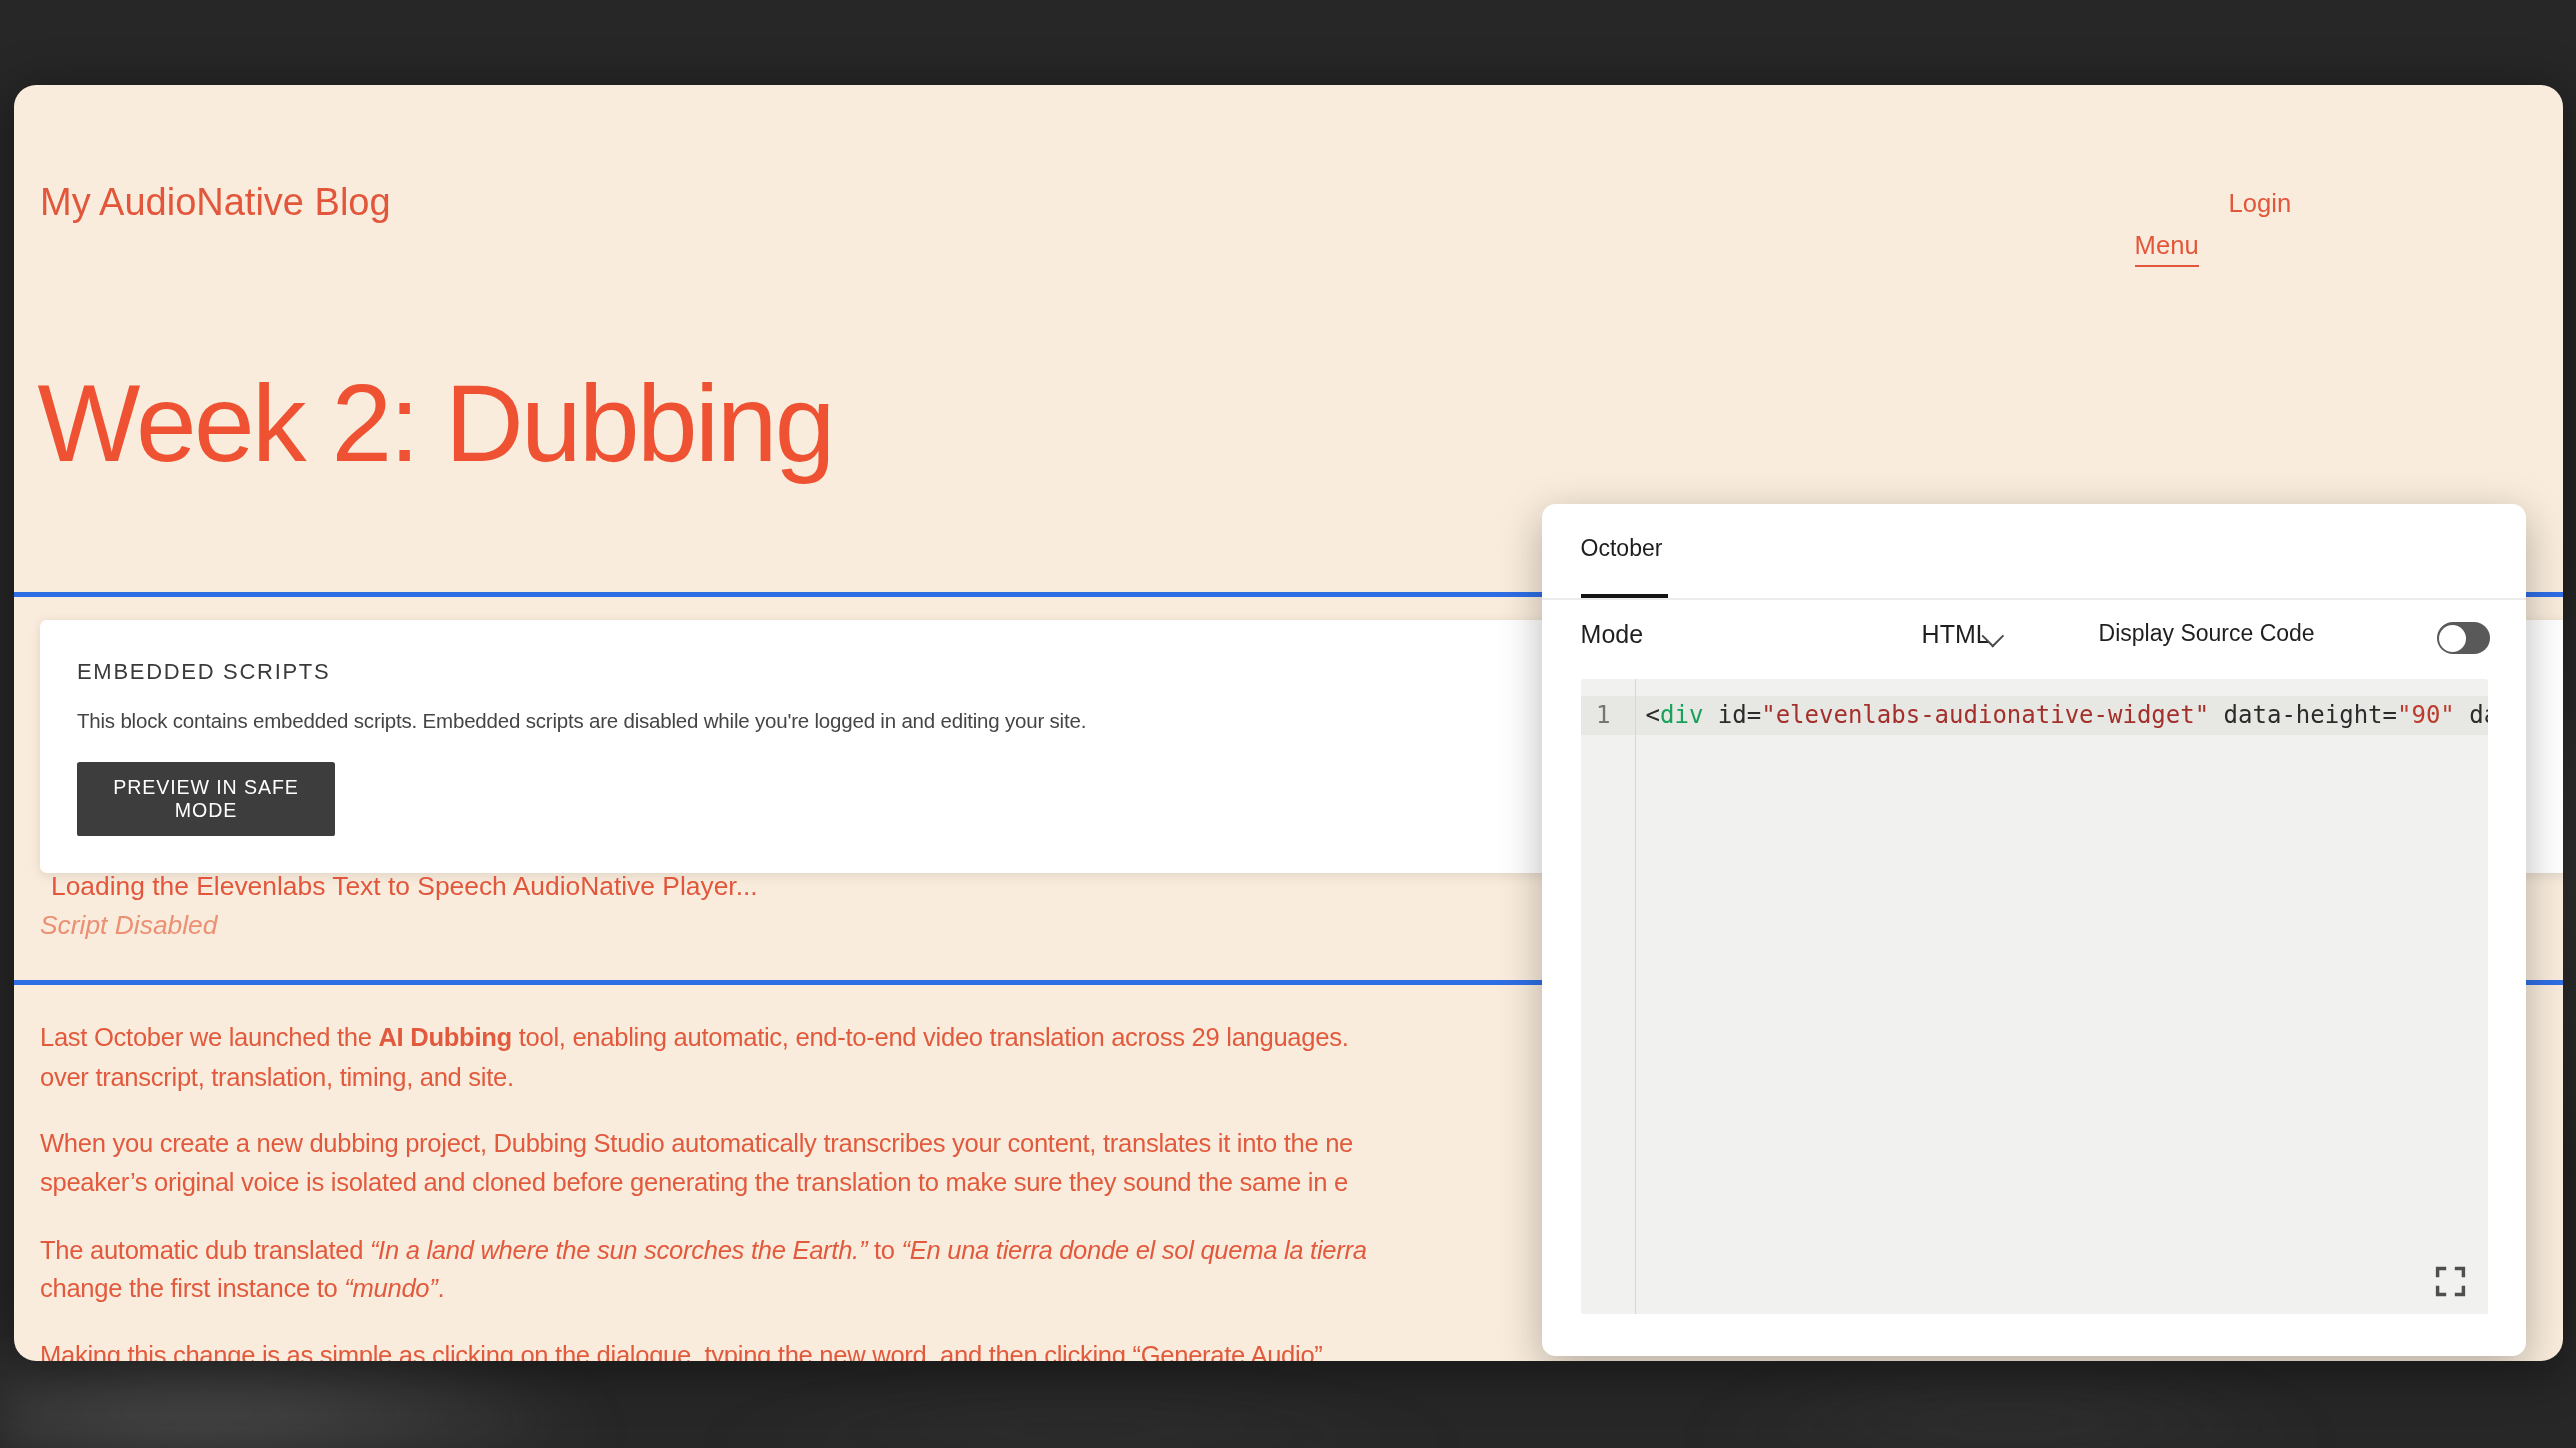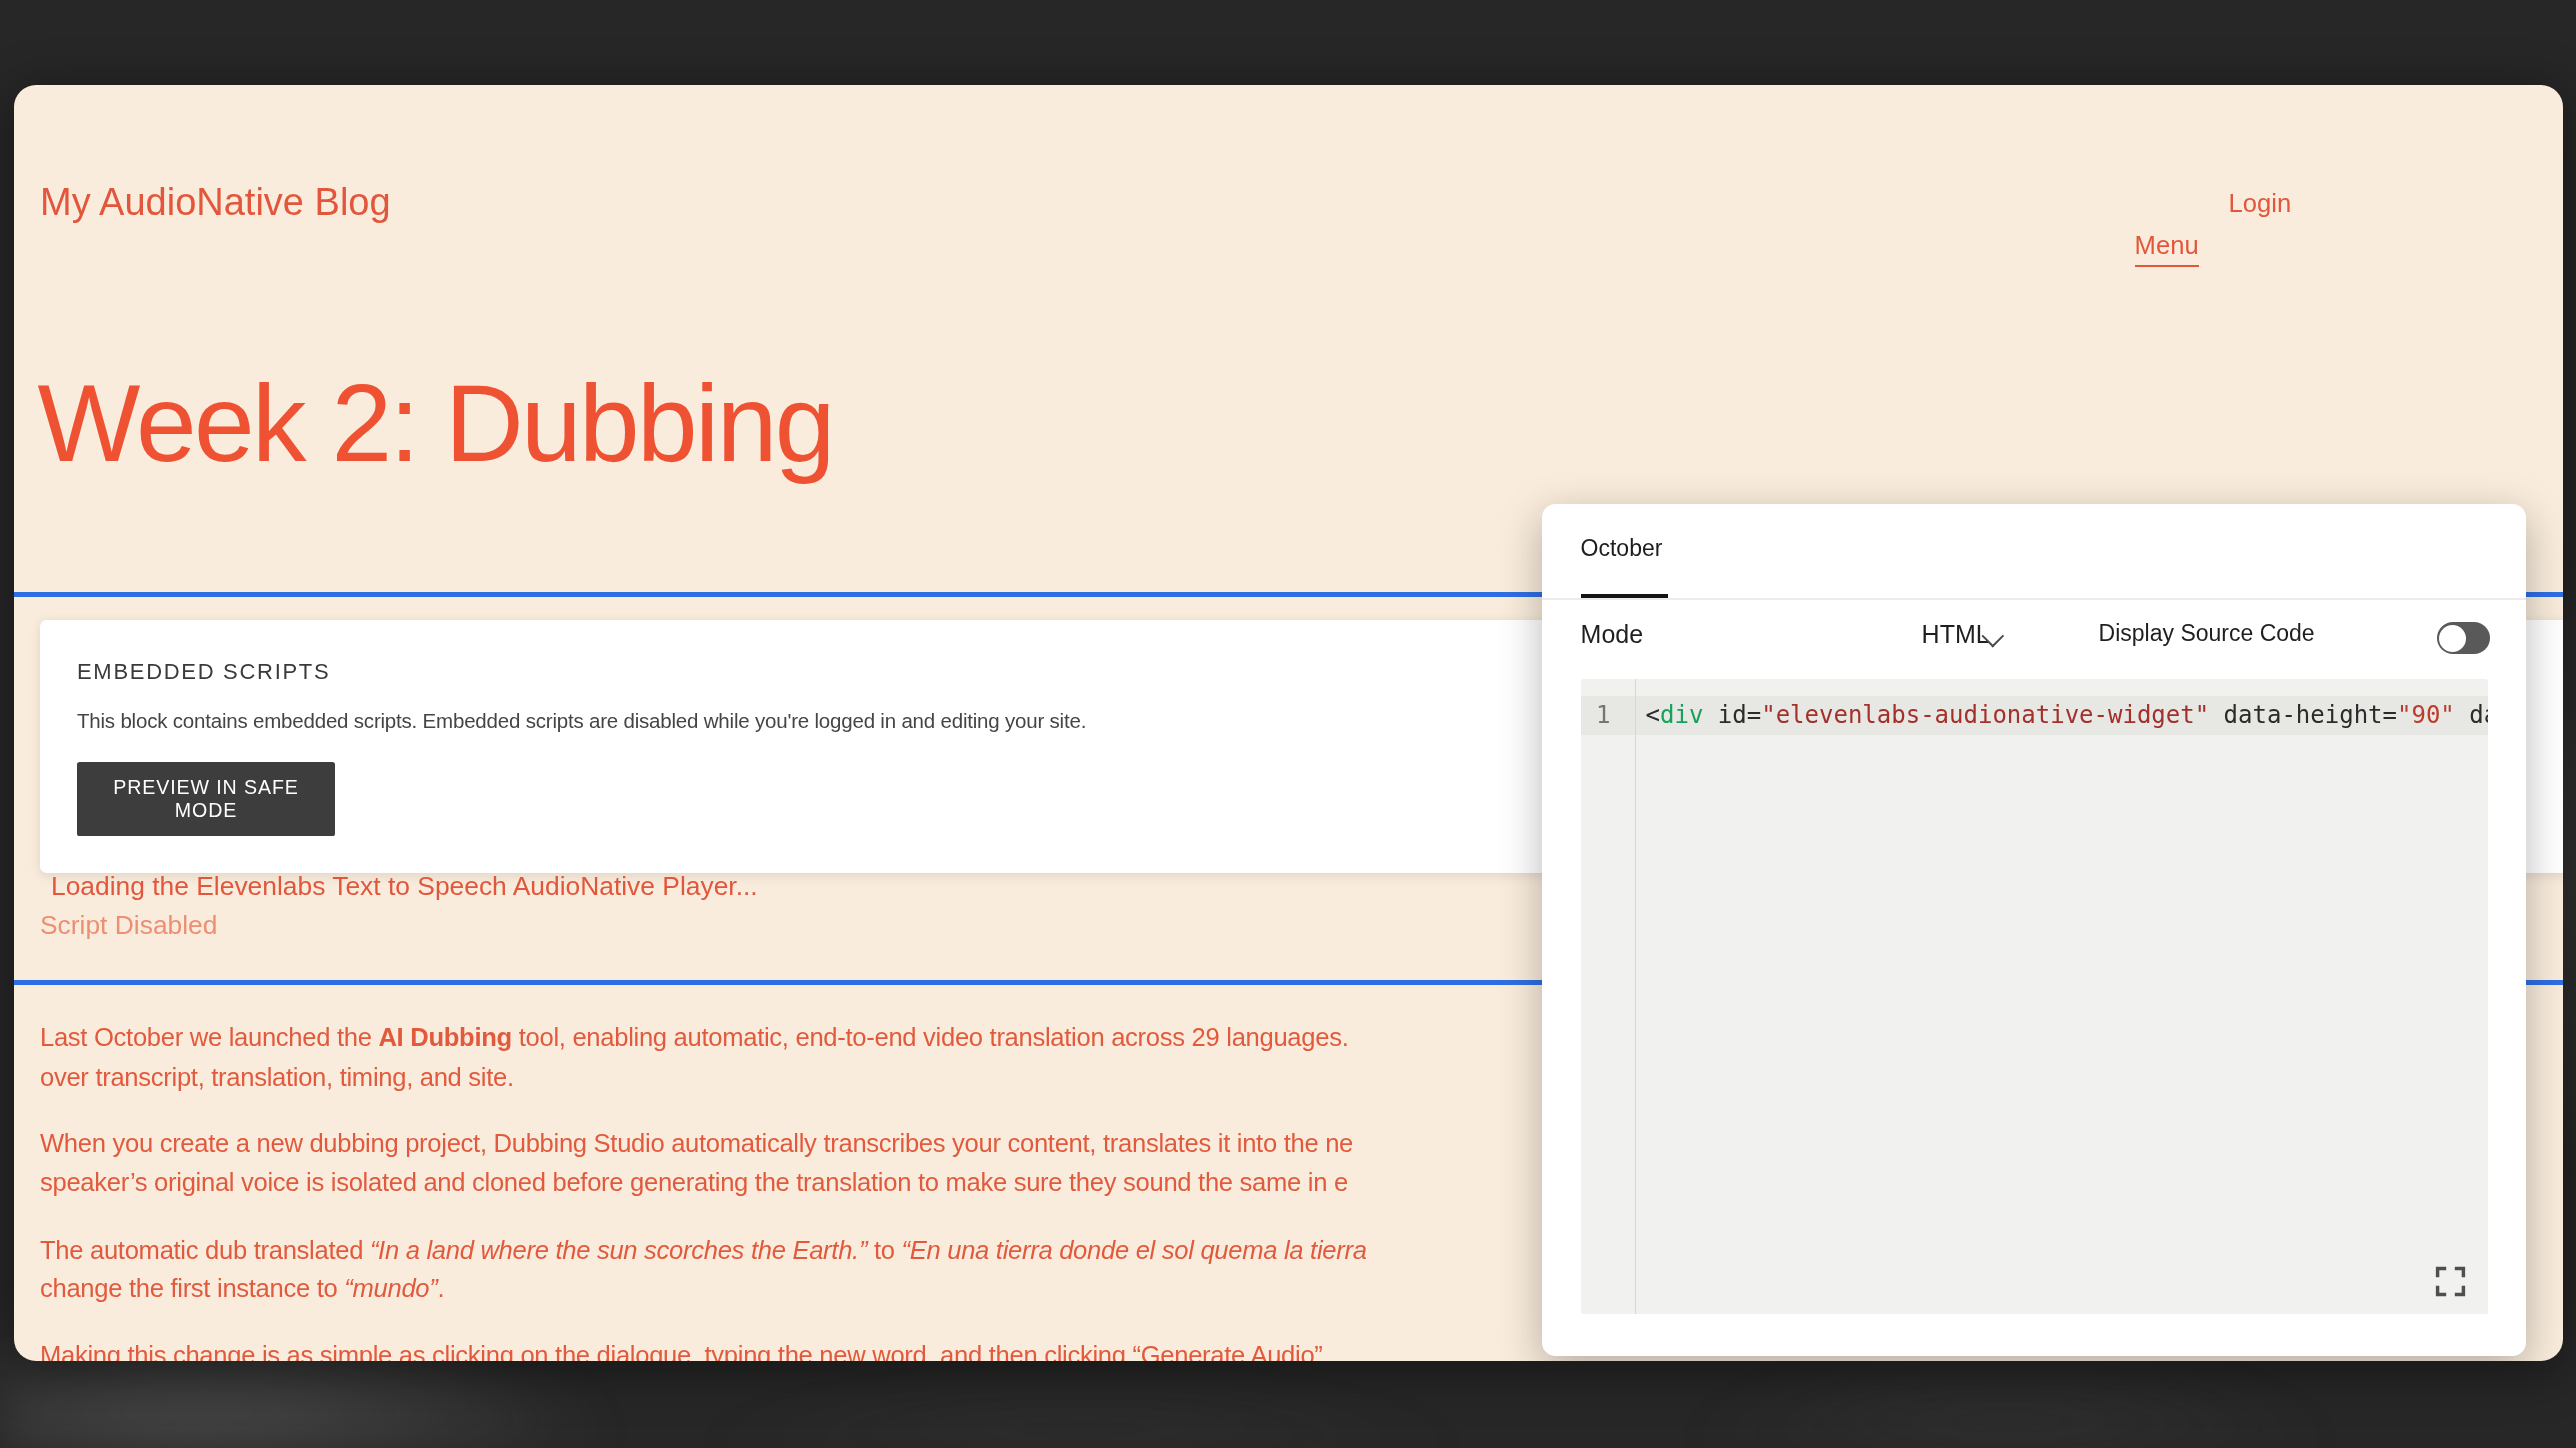--- a/index.html
+++ b/index.html
@@ -33,21 +33,21 @@
   .embed-card{position:absolute;left:26.4px;top:535px;width:2530px;height:253px;background:#ffffff;
     border-radius:6.8px;box-shadow:0 2.6px 12px rgba(0,0,0,.10);}
   .embed-heading{position:absolute;left:37px;top:39px;font-size:22px;letter-spacing:1.7px;
     color:#3a3a3a;font-weight:500;}
   .embed-desc{position:absolute;left:37px;top:89px;font-size:20.5px;letter-spacing:-0.2px;color:#454545;}
   .embed-btn{position:absolute;left:37px;top:142px;width:258px;height:74px;background:#3d3d3d;
     border:none;border-radius:2.6px;color:#ffffff;font-size:19.6px;letter-spacing:0.9px;
     font-family:"Liberation Sans",sans-serif;display:flex;align-items:center;justify-content:center;cursor:pointer;}
   
   .loading-line{position:absolute;left:26.4px;top:786px;font-size:26.4px;color:#e2573c;margin-left:11px;}
-  .disabled-line{position:absolute;left:26.4px;top:825px;font-size:26.4px;color:#ec8f73;}
+  .disabled-line{position:absolute;left:26.4px;top:825px;font-size:26.4px;font-style:italic;color:#ec8f73;}
   
   .p-line{position:absolute;left:26.4px;white-space:nowrap;font-size:25.6px;line-height:34px;
     letter-spacing:-0.3px;color:#e25a3d;}
   .p-line .b{font-weight:bold;}
   .p-line .i{font-style:italic;}
   
   .panel{position:absolute;left:1528px;top:419px;width:984px;height:852px;background:#ffffff;
     border-radius:13.6px;box-shadow:0 12px 43px rgba(0,0,0,.28);}
   .panel-tab{position:absolute;left:39px;top:31px;font-size:23px;color:#1d1d1d;cursor:pointer;}
   .tab-underline{position:absolute;left:39px;top:90px;width:87px;height:4.3px;background:#141414;}

